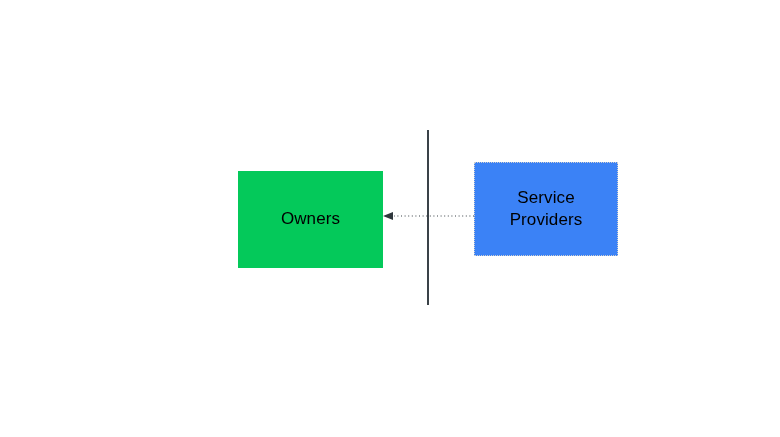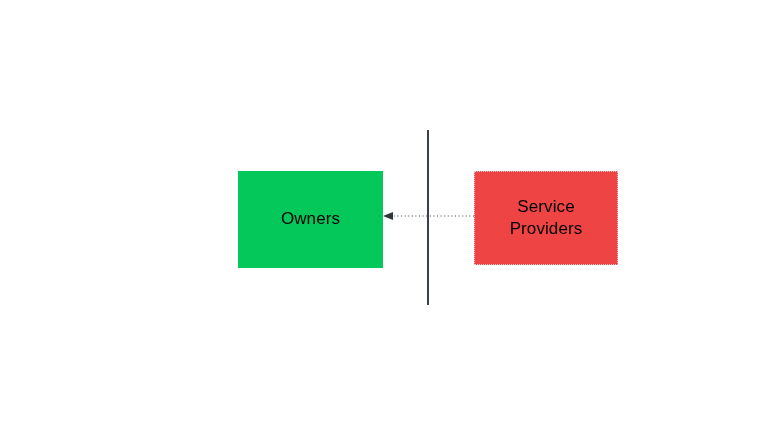--- a/index.html
+++ b/index.html
@@ -49,24 +49,24 @@
     left: 203px;
     top: 171px;
     width: 145px;
     height: 97px;
     background: #04C95A;
     border: none;
   }
 
   .node-service-providers {
     left: 439px;
-    top: 171px;
+    top: 162px;
     width: 144px;
     height: 94px;
-    background: #ef4444;
+    background: #3b82f6;
     border: 1px dotted #cfcfcf;
   }
 
   .node-label {
     display: block;
     padding: 0 6px;
     white-space: pre-line;
   }
 
   

